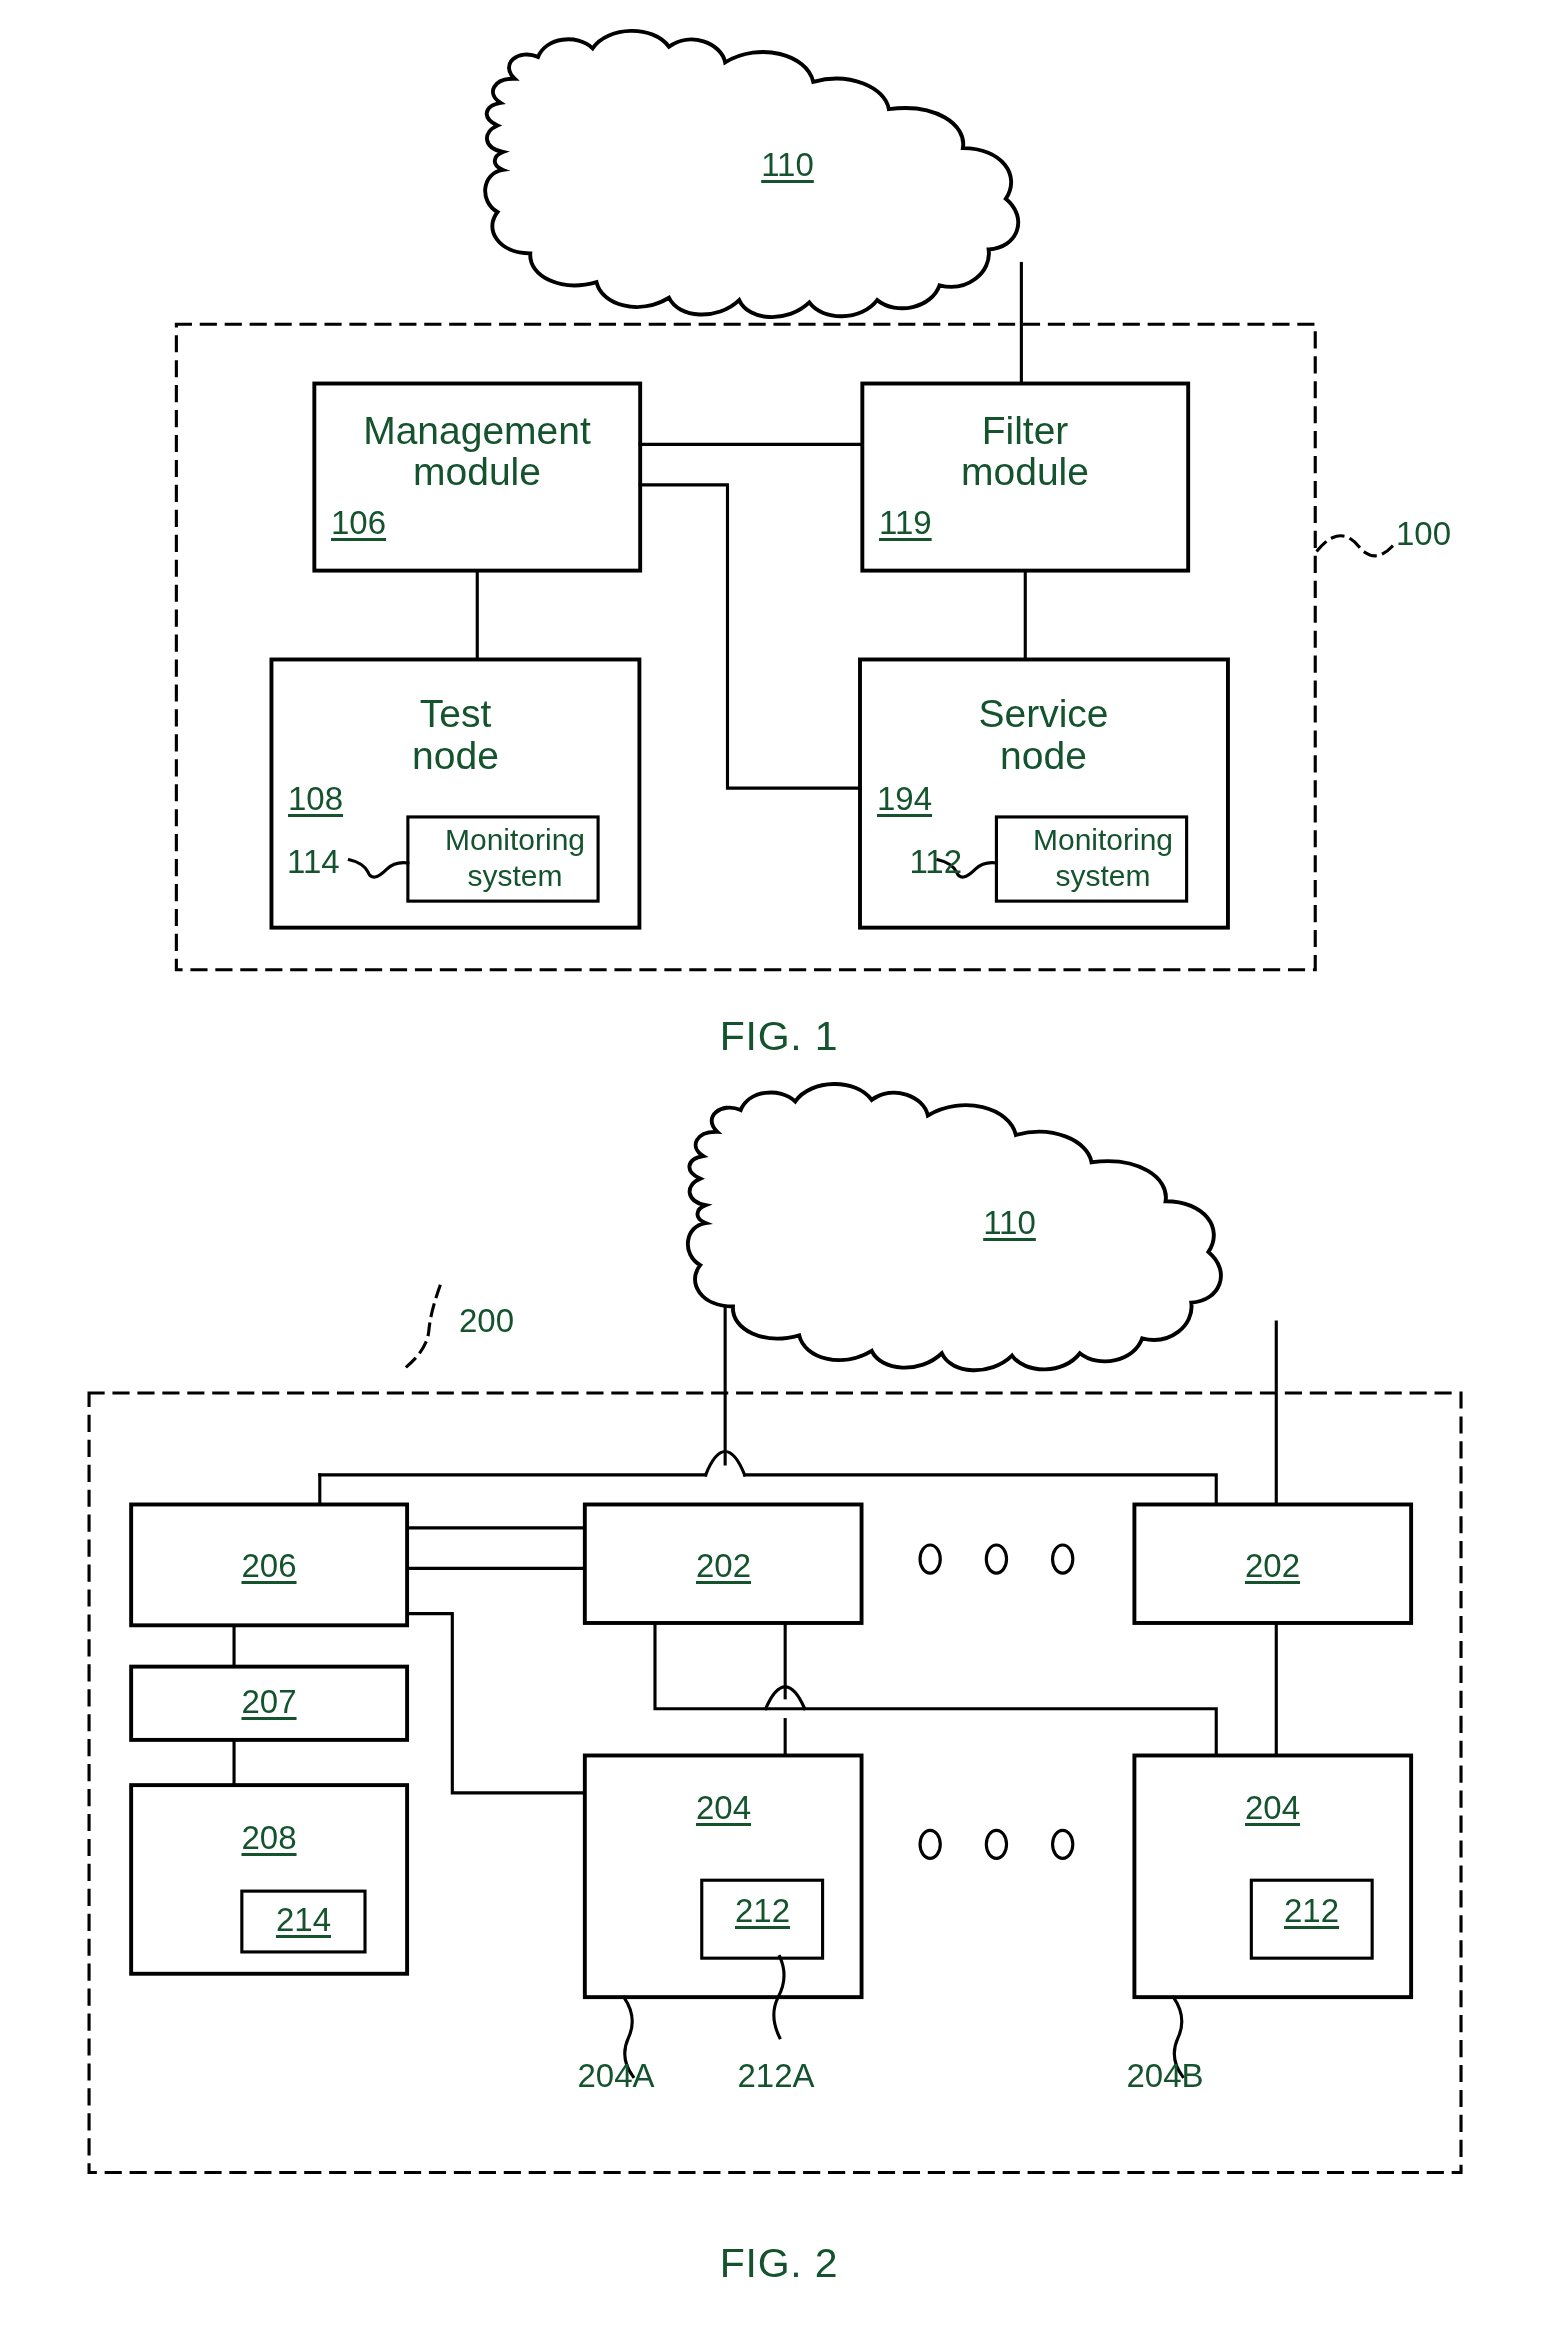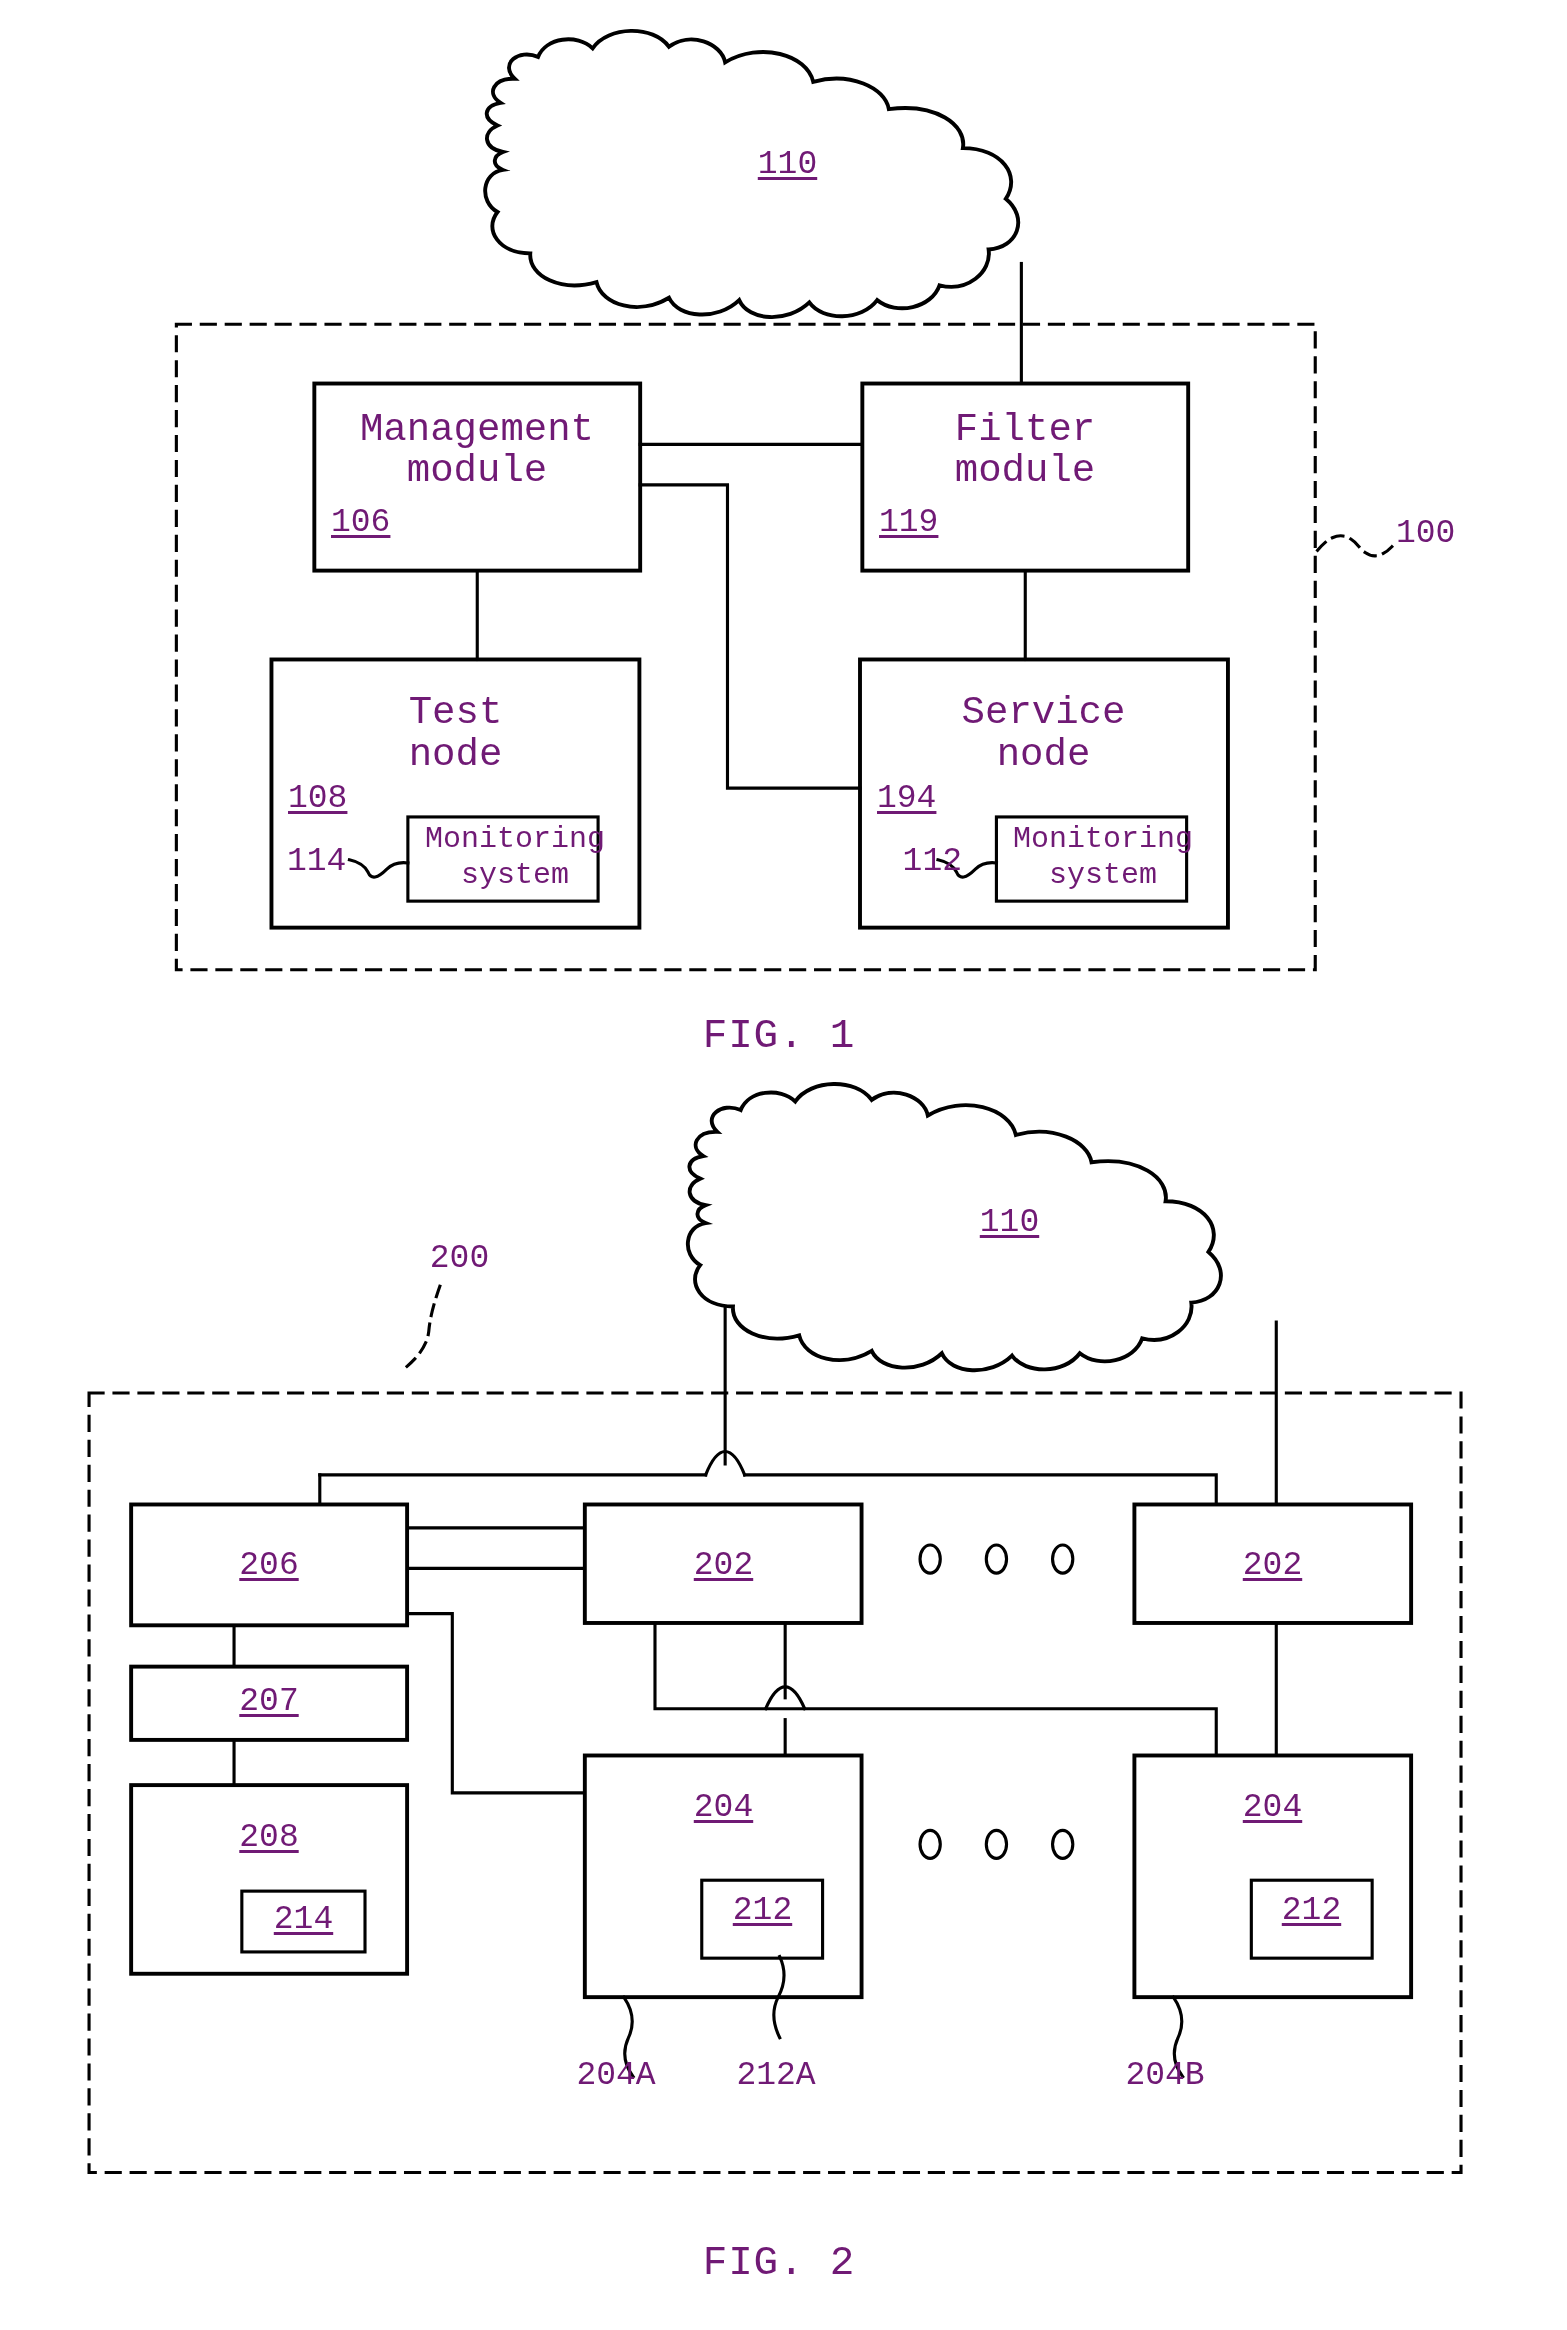--- a/index.html
+++ b/index.html
@@ -26,22 +26,22 @@
     left: 0; top: 0;
     width: 1568px;
     height: 2330px;
     pointer-events: none;
   }
   .txt {
     position: absolute;
     white-space: pre;
     text-align: center;
     line-height: 1.12;
-    font-family: Liberation Mono, monospace;
-    color: #701a75;
+    font-family: Liberation Sans, sans-serif;
+    color: #14532d;
   }
   .ref {
     text-decoration: underline;
     text-underline-offset: 3.9px;
     text-decoration-thickness: 3.1px;
   }
   .boxlabel { font-size: 39px; }
   .reflabel { font-size: 33px; font-weight: 400; }
   .plain    { font-size: 33px; }
   .figcap   { font-size: 41px; letter-spacing: 0.8px; }
@@ -214,21 +214,21 @@
   <div class="txt boxlabel" style="left:908px; top:734px; width:271px;">node</div>
   <div class="txt reflabel ref" style="left:877px; top:781px; width:86px; text-align:left;">194</div>
   <div class="txt plain" style="left:876px; top:844px; width:86px; text-align:right;">112</div>
   <div class="txt mslabel" style="left:996px; top:823px; width:190px;">Monitoring</div>
   <div class="txt mslabel" style="left:996px; top:859px; width:190px;">system</div>
 
   <div class="txt figcap" style="left:631px; top:1014px; width:296px;">FIG. 1</div>
 
   <div class="txt reflabel ref" style="left:947px; top:1205px; width:125px;">110</div>
 
-  <div class="txt plain" style="left:405px; top:1241px; width:109px; text-align:center;">200</div>
+  <div class="txt plain" style="left:405px; top:1303px; width:109px; text-align:right;">200</div>
 
   <div class="txt reflabel ref" style="left:131px; top:1548px; width:276px;">206</div>
   <div class="txt reflabel ref" style="left:131px; top:1684px; width:276px;">207</div>
   <div class="txt reflabel ref" style="left:131px; top:1820px; width:276px;">208</div>
   <div class="txt reflabel ref" style="left:242px; top:1902px; width:123px;">214</div>
 
   <div class="txt reflabel ref" style="left:585px; top:1548px; width:277px;">202</div>
   <div class="txt reflabel ref" style="left:1134px; top:1548px; width:277px;">202</div>
 
   <div class="txt reflabel ref" style="left:585px; top:1790px; width:277px;">204</div>

